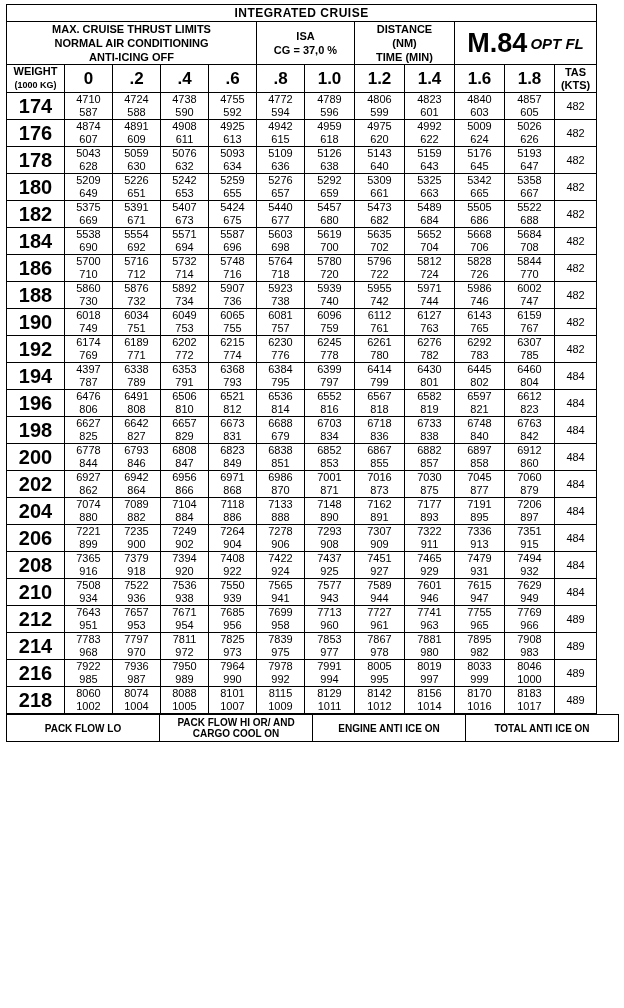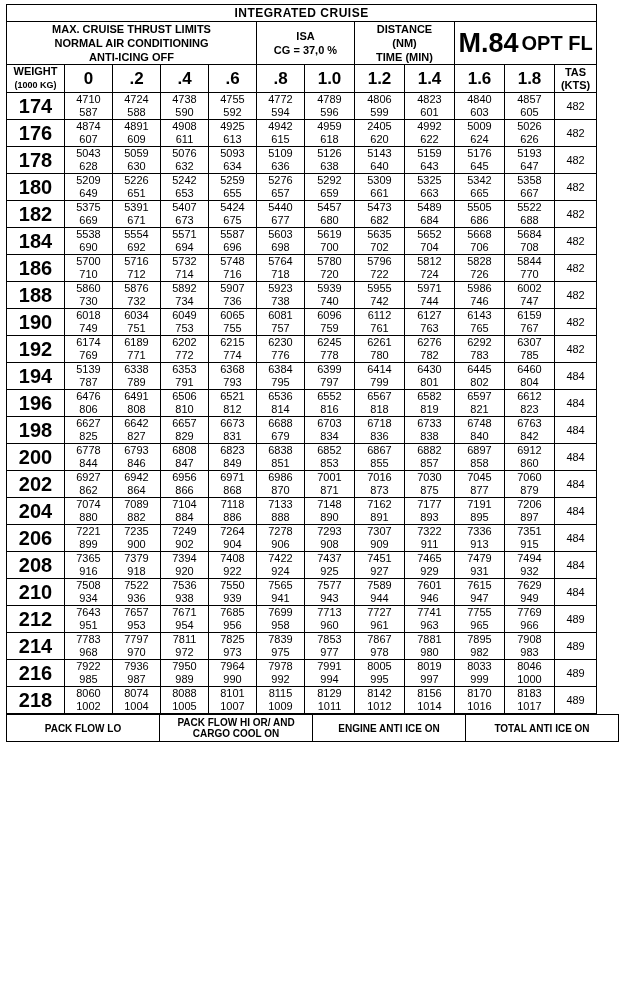--- a/index.html
+++ b/index.html
@@ -10,21 +10,21 @@
   }
   table.main{border-collapse:collapse;width:537px;table-layout:fixed;}
   table.main td, table.main th{border:1px solid #000;padding:0;text-align:center;vertical-align:middle;}
   .title{font-size:12px;font-weight:bold;letter-spacing:.5px;height:16px;}
   
   .hdr-left{font-size:11px;font-weight:bold;line-height:14px;padding:2px 0;}
   .hdr-isa{font-size:11px;font-weight:bold;line-height:14px;}
   .hdr-dist{font-size:11px;font-weight:bold;line-height:14px;}
   .hdr-mach{font-size:11px;font-weight:bold;white-space:nowrap;}
   .mach-big{font-size:27px;font-weight:bold;vertical-align:middle;}
-  .mach-small{font-size:20px;font-weight:bold;vertical-align:middle;}
+  .mach-small{font-size:15px;font-weight:bold;vertical-align:middle;font-style:italic;}
   .wt-head{font-size:11px;font-weight:bold;line-height:13px;}
   .wt-head small{font-size:9px;font-weight:bold;text-align:right;}
   .col-head{font-size:17px;font-weight:bold;}
   .tas-head{font-size:11px;font-weight:bold;line-height:13px;}
   .wcell{font-size:20px;font-weight:bold;}
   .dual{padding:0;}
   .dual .top{font-size:11px;line-height:13px;}
   .dual .bot{font-size:11px;line-height:13px;}
   .tas{font-size:11px;}
   
@@ -165,21 +165,21 @@
           </td>
           <td class="dual">
             <div class="top">4942</div>
             <div class="bot">615</div>
           </td>
           <td class="dual">
             <div class="top">4959</div>
             <div class="bot">618</div>
           </td>
           <td class="dual">
-            <div class="top">2405</div>
+            <div class="top">4975</div>
             <div class="bot">620</div>
           </td>
           <td class="dual">
             <div class="top">4992</div>
             <div class="bot">622</div>
           </td>
           <td class="dual">
             <div class="top">5009</div>
             <div class="bot">624</div>
           </td>
@@ -537,21 +537,21 @@
           </td>
           <td class="dual">
             <div class="top">6307</div>
             <div class="bot">785</div>
           </td>
           <td class="tas">482</td>
         </tr>
         <tr>
           <td class="wcell">194</td>
           <td class="dual">
-            <div class="top">5139</div>
+            <div class="top">4397</div>
             <div class="bot">787</div>
           </td>
           <td class="dual">
             <div class="top">6338</div>
             <div class="bot">789</div>
           </td>
           <td class="dual">
             <div class="top">6353</div>
             <div class="bot">791</div>
           </td>

